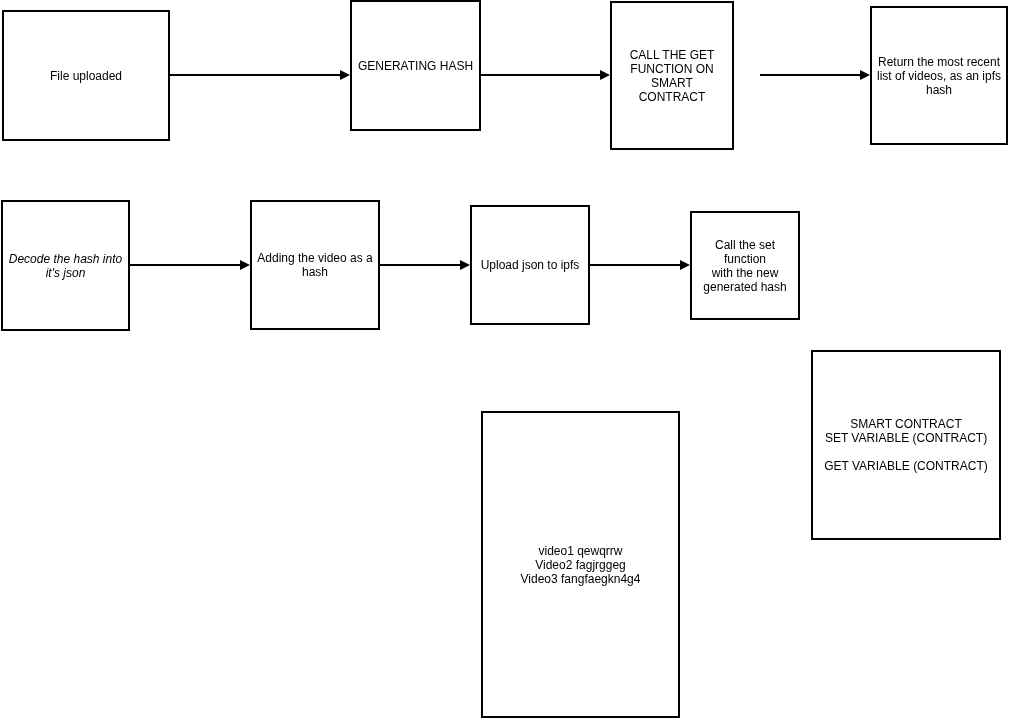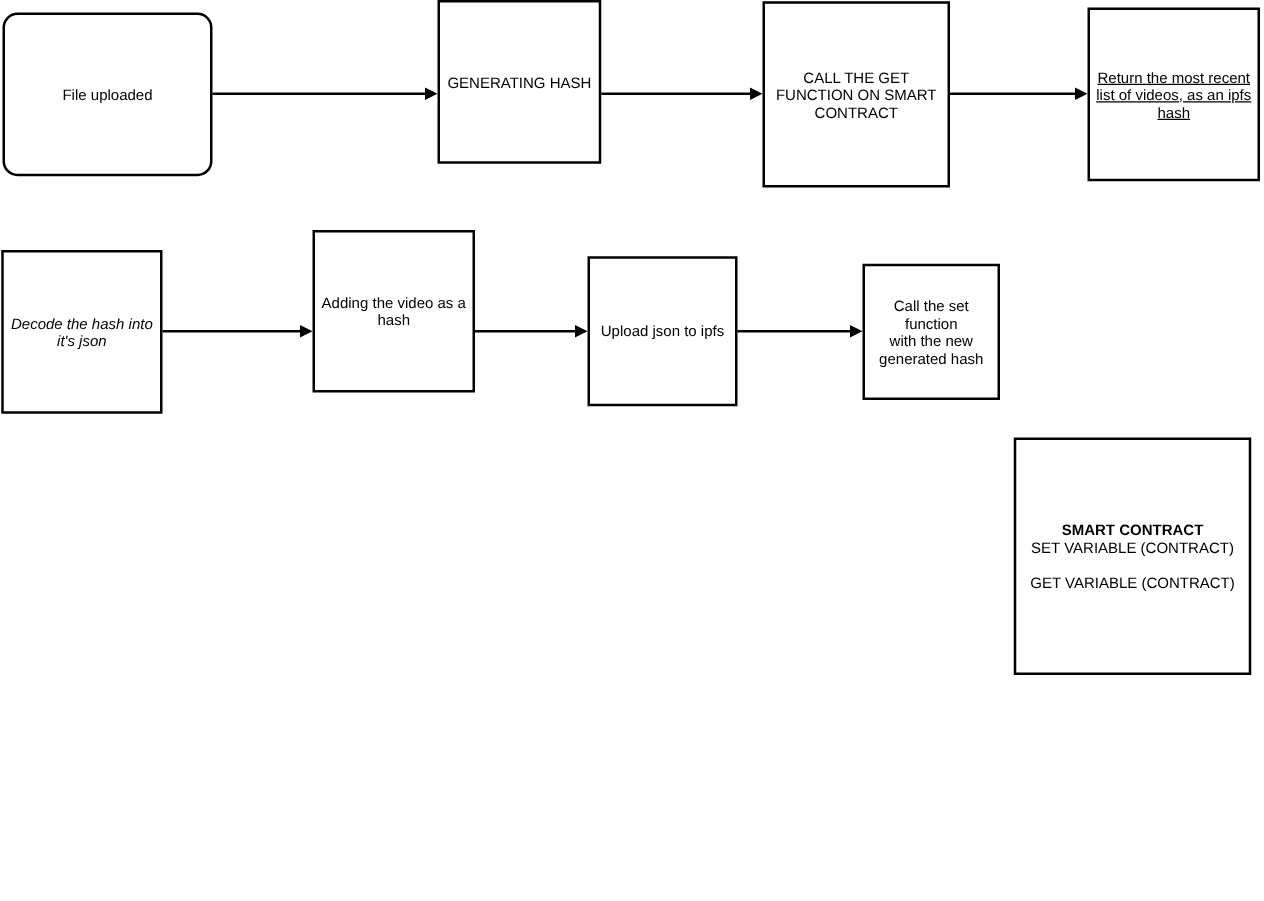--- a/index.html
+++ b/index.html
@@ -29,21 +29,20 @@
     line-height: 14px;
     padding: 0 3px;
   }
   .node .label {
     white-space: pre-line;
   }
   .node.smart {
     flex-direction: column;
   }
   .node.smart .title {
-    font-weight: bold;
   }
   .node.smart .fn + .fn {
     margin-top: 14px;
   }
   .arrow {
     position: absolute;
     height: 12px;
   }
   .arrow .shaft {
     position: absolute;
@@ -62,60 +61,65 @@
     border-left: 10px solid #000000;
     border-top: 5px solid transparent;
     border-bottom: 5px solid transparent;
   }
 </style>
 </head>
 <body>
 
 <div id="canvas">
 
-  <div class="node" style="left:2px; top:10px; width:168px; height:131px;border-radius:12px;">
+  <div class="node" style="left:2px; top:10px; width:168px; height:131px;">
     <span class="label">File uploaded</span>
   </div>
 
   <div class="node" style="left:350px; top:0; width:131px; height:131px;">
     <span class="label">GENERATING HASH</span>
   </div>
 
-  <div class="node" style="left:610px; top:1px; width:150px; height:149px;text-align:center;">
+  <div class="node" style="left:610px; top:1px; width:124px; height:149px;text-align:center;">
     <span class="label">CALL THE GET
 FUNCTION ON SMART
 CONTRACT</span>
   </div>
 
-  <div class="node" style="left:870px; top:6px; width:138px; height:139px;text-decoration:underline;">
+  <div class="node" style="left:870px; top:6px; width:138px; height:139px;">
     <span class="label">Return the most recent
 list of videos, as an ipfs
 hash</span>
   </div>
 
   <div class="node" style="left:1px; top:200px; width:129px; height:131px;font-style:italic;">
     <span class="label">Decode the hash into
 it's json</span>
   </div>
 
-  <div class="node" style="left:250px; top:184px; width:130px; height:130px;">
+  <div class="node" style="left:250px; top:200px; width:130px; height:130px;">
     <span class="label">Adding the video as a
 hash</span>
   </div>
 
   <div class="node" style="left:470px; top:205px; width:120px; height:120px;">
     <span class="label">Upload json to ipfs</span>
   </div>
 
   <div class="node" style="left:690px; top:211px; width:110px; height:109px;justify-content:flex-end;">
     <span class="label">Call the set function
 with the new
 generated hash</span>
   </div>
 
+  <div class="node" style="left:481px; top:411px; width:199px; height:307px;">
+    <span class="label">video1 qewqrrw
+Video2 fagjrggeg
+Video3 fangfaegkn4g4</span>
+  </div>
 
   <div class="node smart" style="left:811px; top:350px; width:190px; height:190px;">
     <span class="label title">SMART CONTRACT</span>
     <span class="label fn">SET VARIABLE (CONTRACT)</span>
     <span class="label fn">GET VARIABLE (CONTRACT)</span>
   </div>
 
   <div class="arrow" style="left:170px; top:69px; width:180px;">
     <span class="shaft"></span>
     <span class="head"></span>

